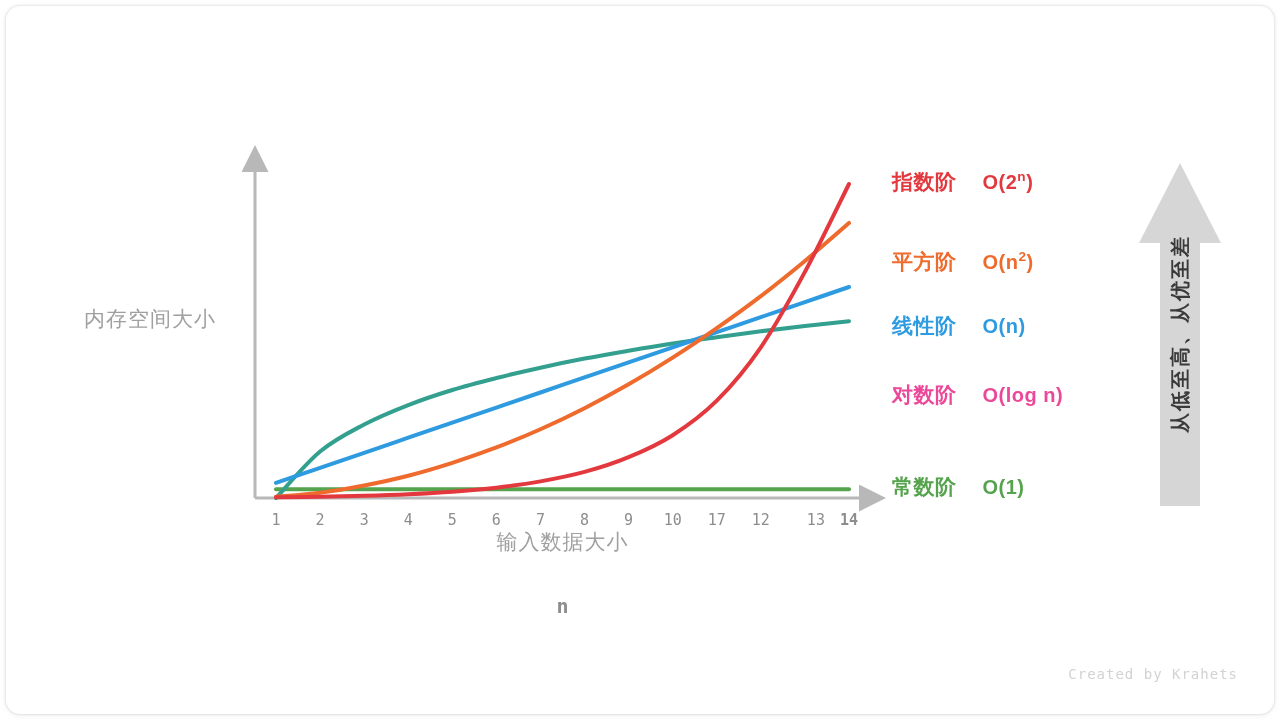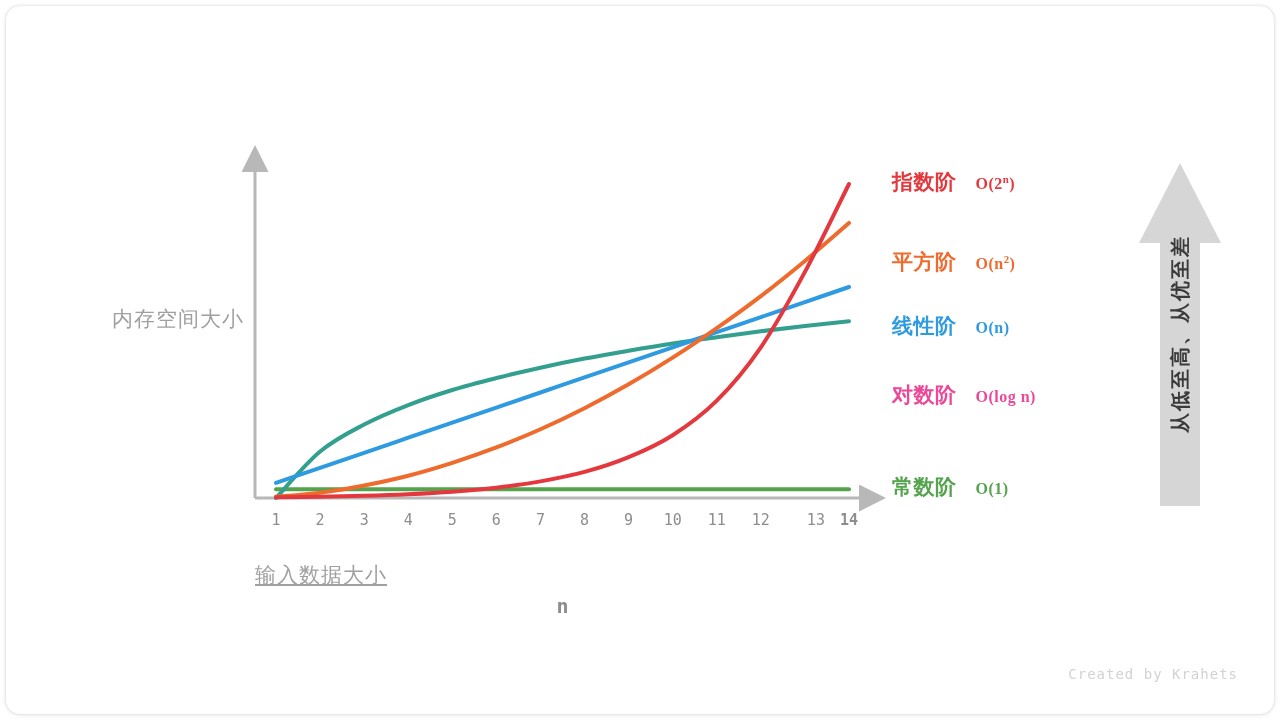--- a/index.html
+++ b/index.html
@@ -22,31 +22,30 @@
   svg#plot{ position:absolute; left:0; top:0; width:1280px; height:720px; }
 
   
   .ylabel{
     position:absolute;
     left:78px; top:299px;
     font-size:21px;
     color:#a0a0a0;
     letter-spacing:1px;
     white-space:nowrap;
-    margin-left:28px;
   }
   
   .xlabel{
     position:absolute;
-    left:249px; top:555px;
+    left:249px; top:522px;
     width:615px;
+    text-align:center;
     font-size:21px;
     color:#a0a0a0;
     letter-spacing:1px;
-    text-decoration:underline;
   }
   .xlabel-sub{
     position:absolute;
     left:249px; top:588px;
     width:615px;
     text-align:center;
     font-size:20px;
     font-weight:bold;
     color:#8d8d8d;
     font-family:"DejaVu Sans Mono", monospace;
@@ -66,24 +65,24 @@
   .legend-item{
     position:absolute;
     left:886px;
     white-space:nowrap;
     font-size:21px;
     font-weight:bold;
     letter-spacing:0.5px;
   }
   .legend-cn{ font-family:"DejaVu Sans", sans-serif; font-weight:bold;margin-top:9px; }
   .legend-big{
-    font-family:Liberation Serif, serif;
+    font-family:Liberation Sans, sans-serif;
     font-weight:bold;
-    margin-left:19px;
-    font-size:16px;
+    margin-left:26px;
+    font-size:20px;
   }
   .legend-big sup{ font-size:0.68em; vertical-align:super; }
 
   
   #arrow-wrap{
     position:absolute;
     left:1136px; top:155px;
     width:76px; height:345px;
   }
   #arrow-text{
@@ -145,21 +144,21 @@
         <div class="tick" style="left: 270px;">1</div>
         <div class="tick" style="left: 314.077px;">2</div>
         <div class="tick" style="left: 358.154px;">3</div>
         <div class="tick" style="left: 402.231px;">4</div>
         <div class="tick" style="left: 446.308px;">5</div>
         <div class="tick" style="left: 490.385px;">6</div>
         <div class="tick" style="left: 534.462px;">7</div>
         <div class="tick" style="left: 578.538px;">8</div>
         <div class="tick" style="left: 622.615px;">9</div>
         <div class="tick" style="left: 666.692px;">10</div>
-        <div class="tick" style="left: 710.769px;">11</div>
+        <div class="tick" style="left: 710.769px;">17</div>
         <div class="tick" style="left: 754.846px;">12</div>
         <div class="tick" style="left: 798.923px; text-align: right;">13</div>
         <div class="tick" style="left: 843px; font-weight: bold;">14</div>
       </div>
 
     <div id="legend">
         <div class="legend-item" style="top: 162px; color: rgb(227, 57, 62);"><span class="legend-cn">指数阶</span><span class="legend-big">O(2<sup>n</sup>)</span></div>
         <div class="legend-item" style="top: 242px; color: rgb(238, 107, 45);"><span class="legend-cn">平方阶</span><span class="legend-big">O(n<sup>2</sup>)</span></div>
         <div class="legend-item" style="top: 306px; color: rgb(46, 155, 224);"><span class="legend-cn">线性阶</span><span class="legend-big">O(n)</span></div>
         <div class="legend-item" style="top: 375px; color: #ec4899;"><span class="legend-cn">对数阶</span><span class="legend-big">O(log n)</span></div>

